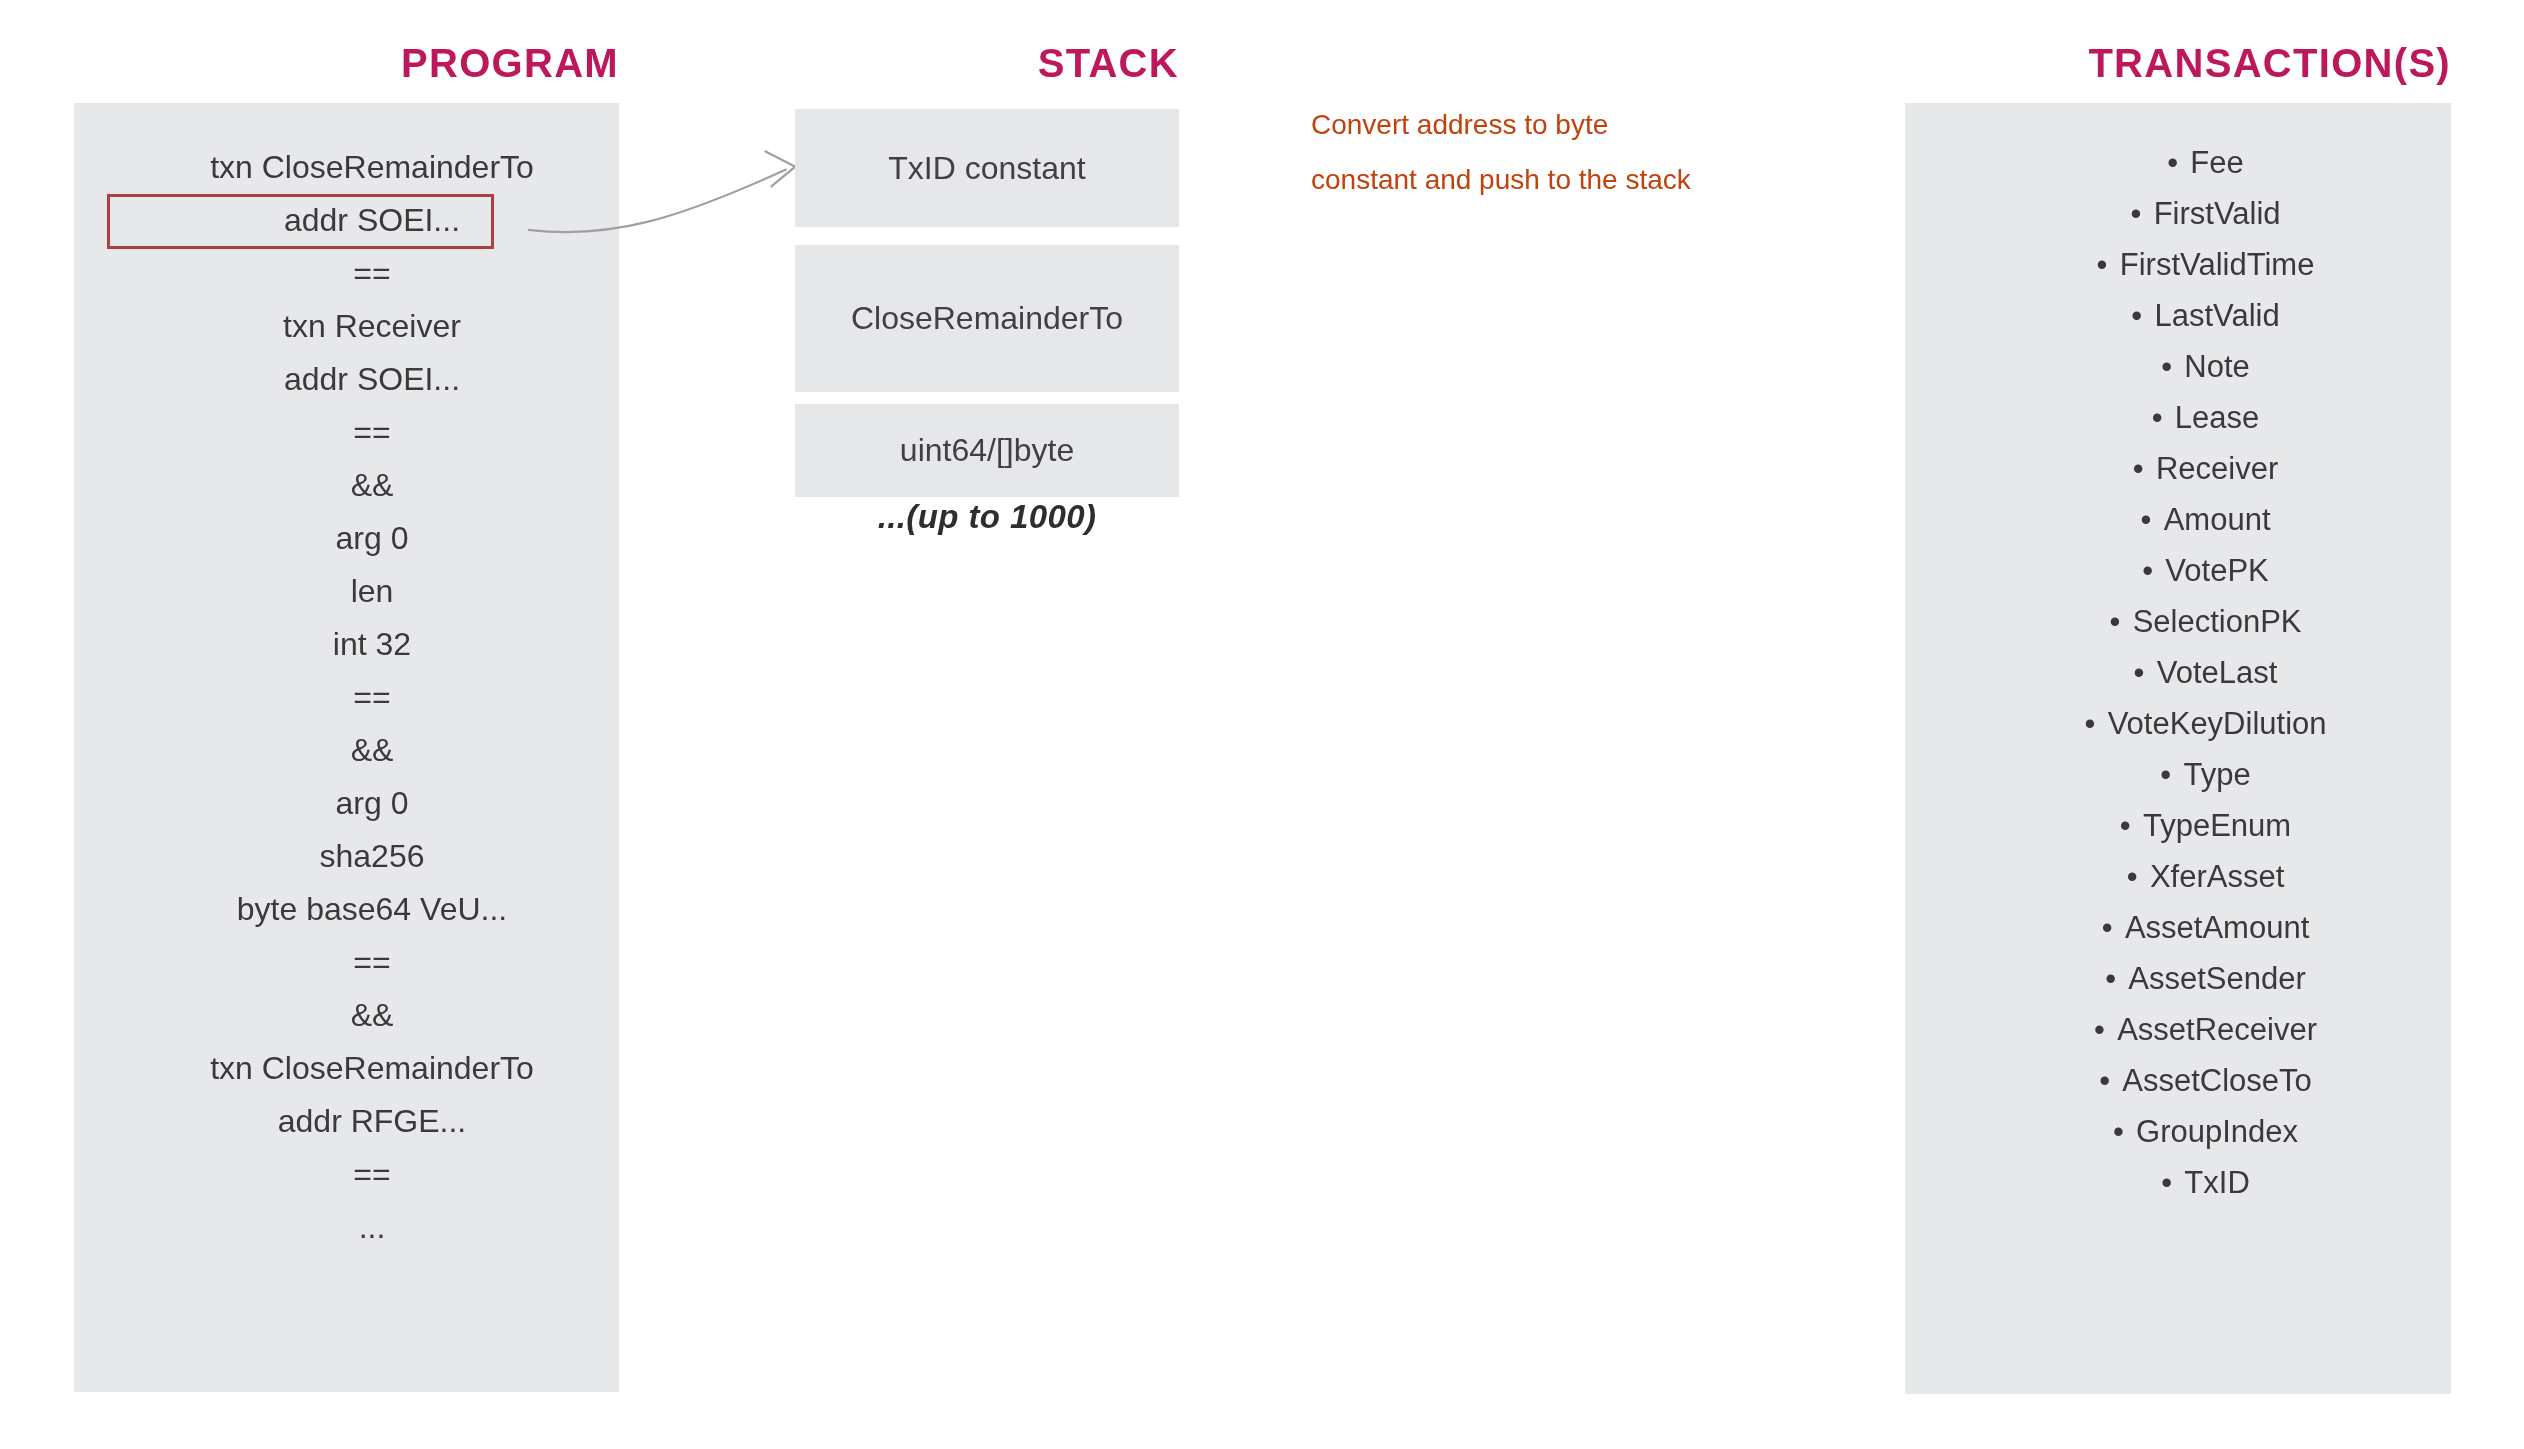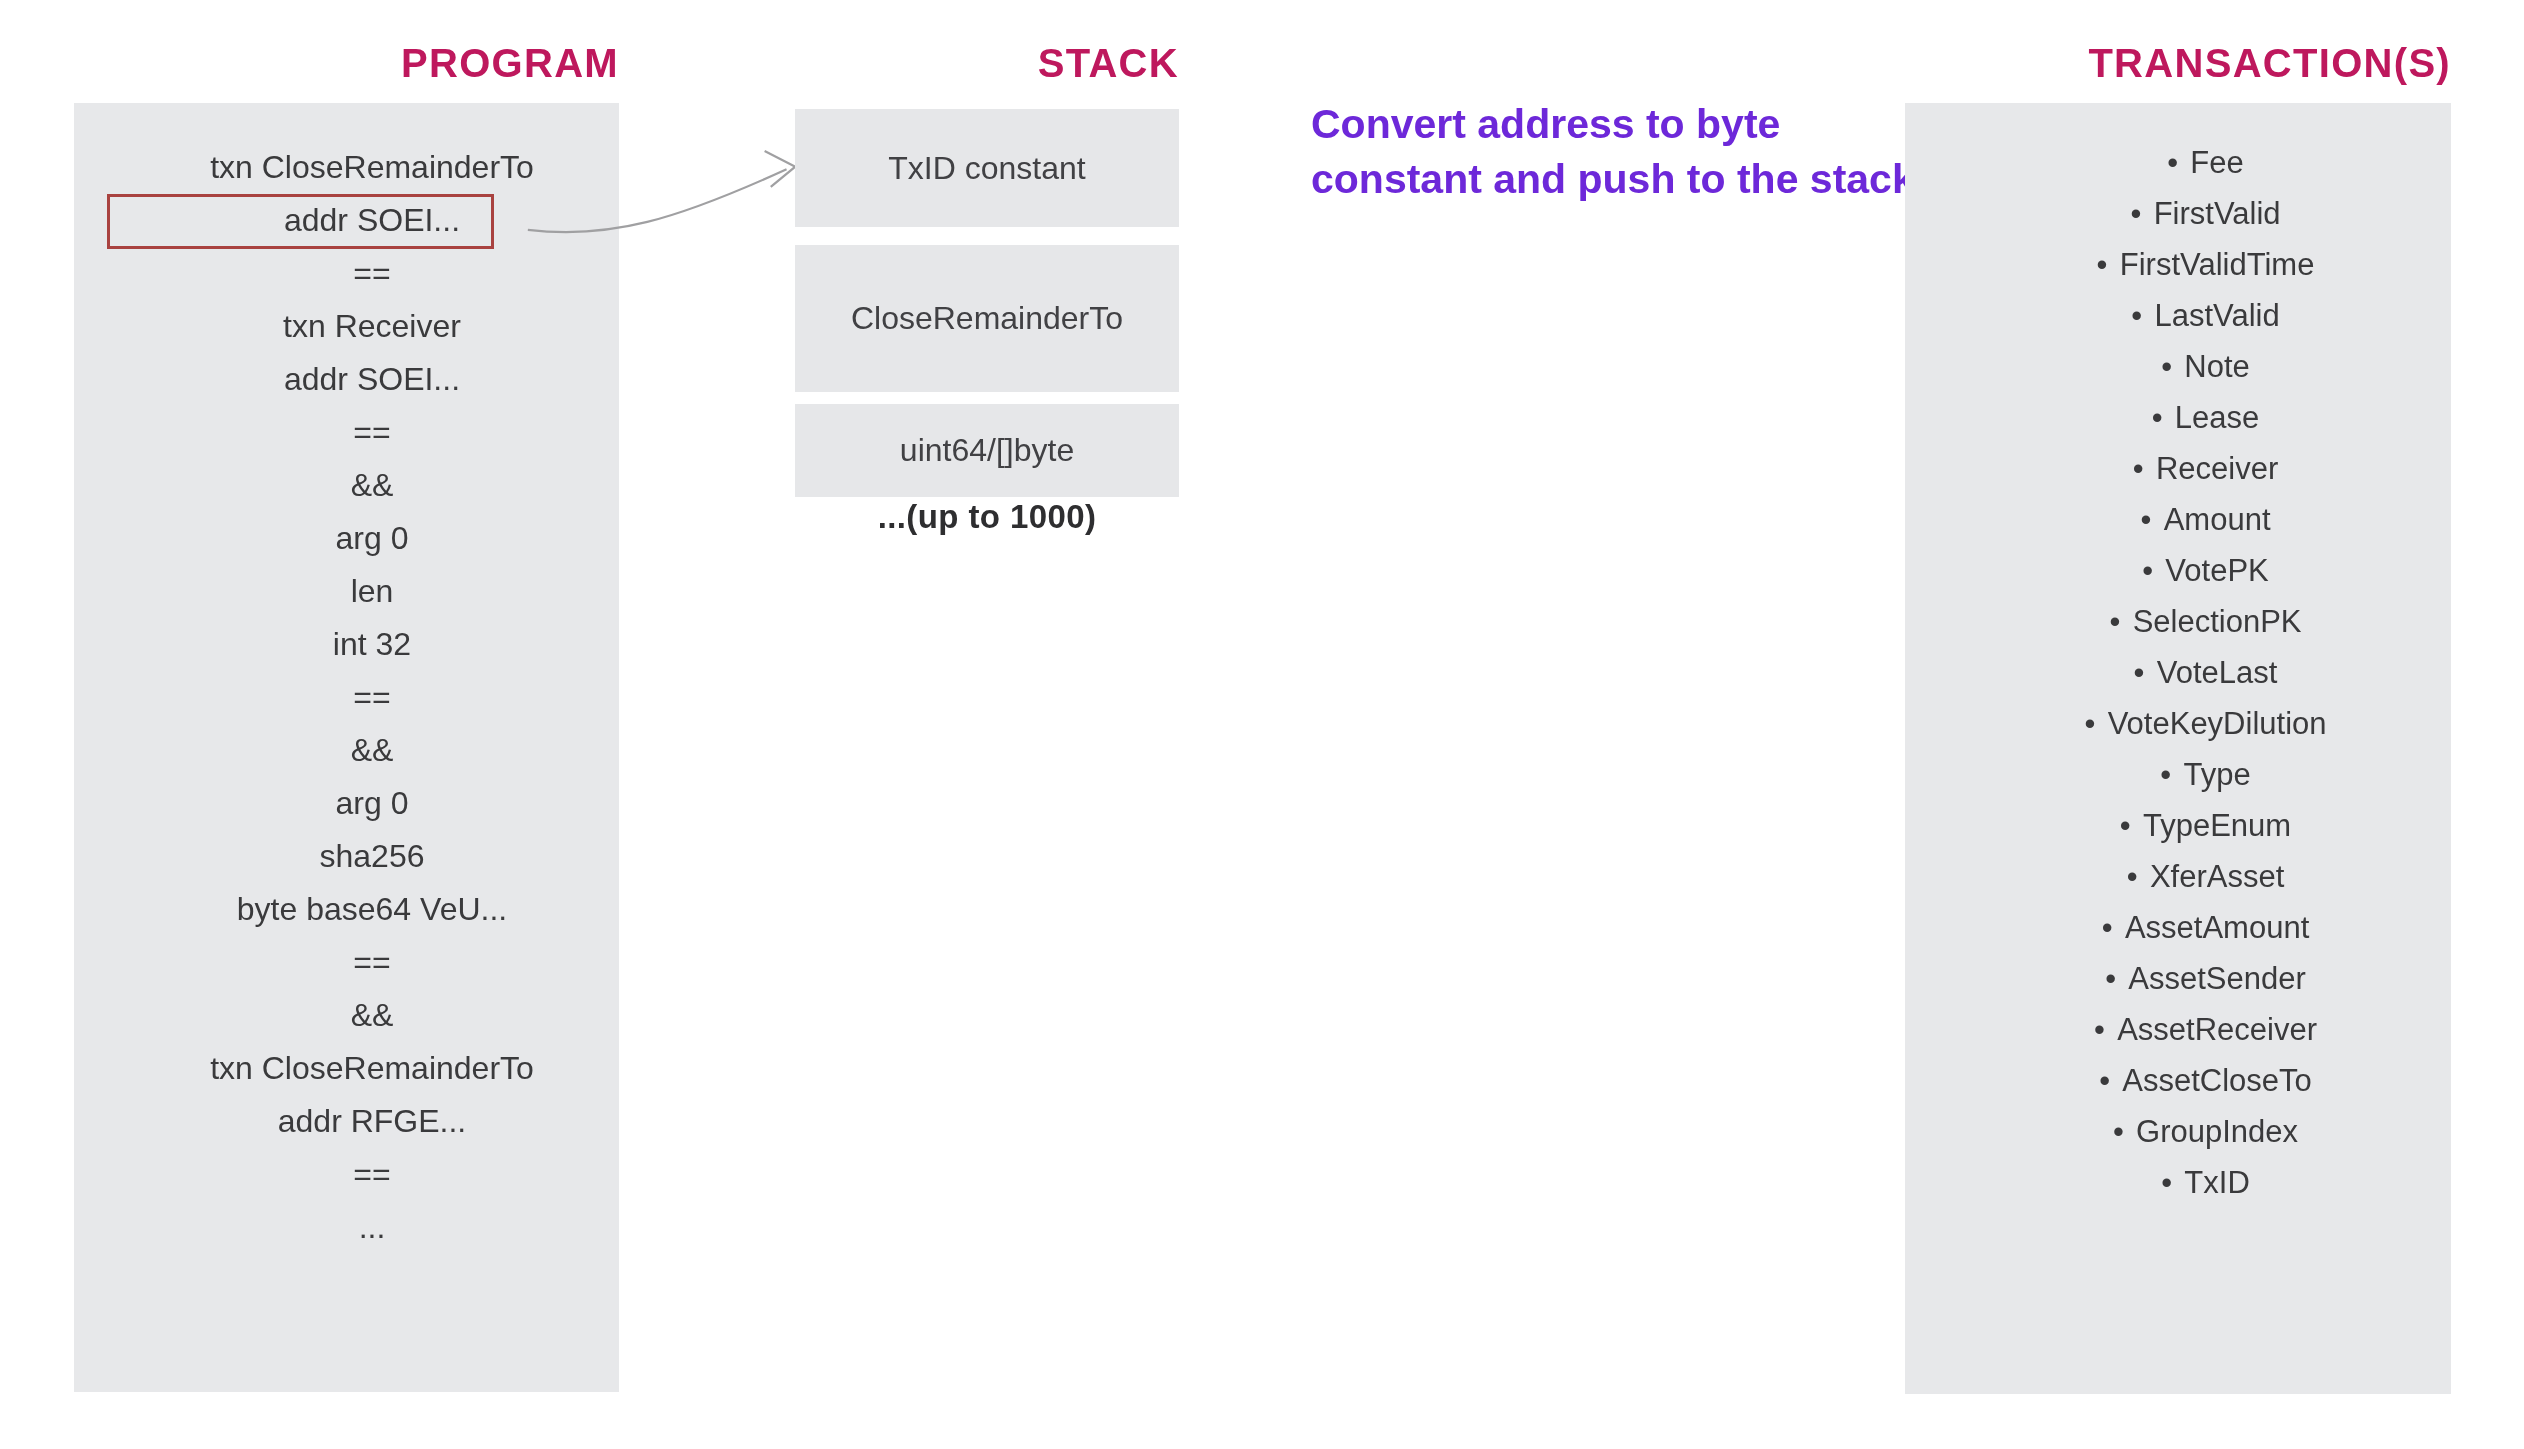--- a/index.html
+++ b/index.html
@@ -35,25 +35,25 @@
     font-size: 32px; display: flex; align-items: center; justify-content: center;
     white-space: nowrap;
   }
   .stack-box:nth-child(1) { height: 118px; margin-bottom: 17.6px; }
   .stack-box:nth-child(2) { height: 147px; margin-bottom: 12.3px; }
   .stack-box:nth-child(3) { height: 93px; }
 
   .stack-note {
     position: absolute; left: 795px; top: 498px; width: 384px;
     text-align: center; font-size: 33px; font-weight: 700; color: #2e2e30;
-    letter-spacing: 0.4px; white-space: nowrap;
+    letter-spacing: 0.4px; white-space: nowrap; font-style: italic;
   }
 
   .annotation { position: absolute; left: 1311px; top: 97px; width: 528px; }
-  .annotation div { font-size: 41px; line-height: 55px; color: #6d28d9; white-space: nowrap; font-weight: bold; }
+  .annotation div { font-size: 28px; line-height: 55px; color: #c2410c; white-space: nowrap; }
 
   .txn-list { padding: 34px 0 0 55px; }
   .txn-item { height: 51px; line-height: 51px; font-size: 31px; color: #3a3a3c; white-space: nowrap; }
   .txn-item .bullet { display: inline-block; margin-right: 12.3px; font-size: 31px; color: #3a3a3c; }
 
   .arrow-svg { position: absolute; left: 488px; top: 136px; width: 334px; height: 114px; overflow: visible; }
 </style>
 </head>
 <body>
 

